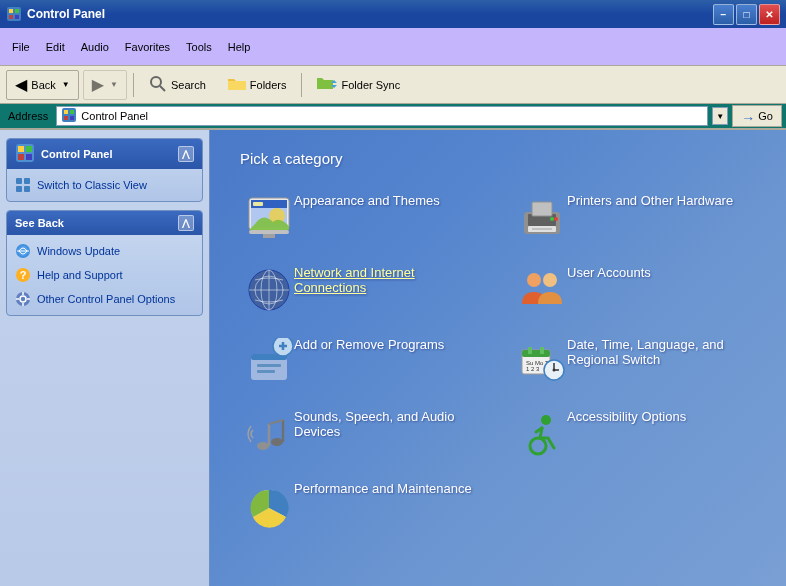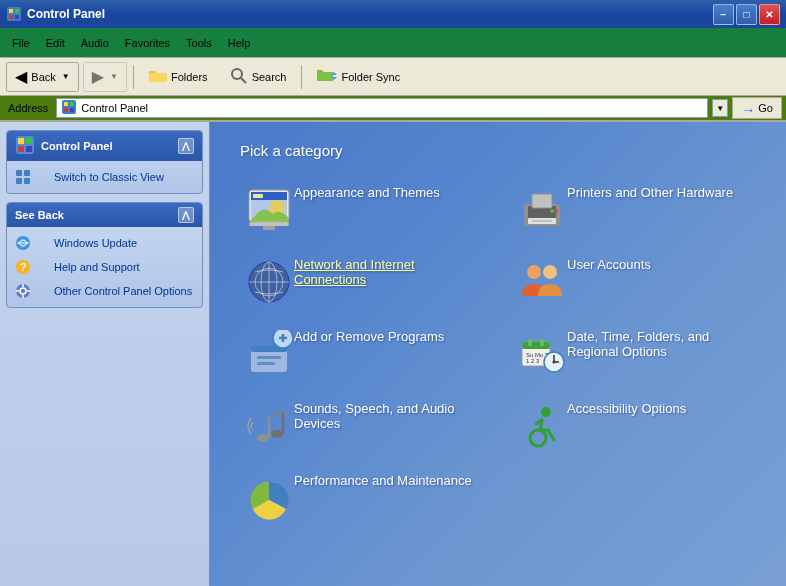--- a/index.html
+++ b/index.html
@@ -28,22 +28,22 @@
       font-size: 10px;
       font-weight: bold;
       cursor: pointer;
       display: flex; align-items: center; justify-content: center;
       border-radius: 2px;
     }
     .title-btn.close { background: linear-gradient(to bottom, #E05050, #C02020); }
 
     
     #menu-bar {
-      background: #15803d;
-      height: 30px;
+      background: #c4b5fd;
+      height: 38px;
       display: flex;
       align-items: center;
       padding: 0 4px;
       border-bottom: 1px solid #ACA899;
     }
     .menu-item {
       padding: 2px 8px;
       font-size: 11px;
       cursor: pointer;
       color: #000;
@@ -66,21 +66,21 @@
       border: 1px solid transparent;
       cursor: pointer;
       font-size: 11px;
       border-radius: 2px;
       height: 30px;
     }
     .toolbar-separator { width: 1px; height: 24px; background: #ACA899; margin: 0 2px; }
 
     
     #address-bar {
-      background: #4d7c0f;
+      background: #0f766e;
       height: 26px;
       display: flex;
       align-items: center;
       padding: 0 4px;
       gap: 4px;
       border-bottom: 2px solid #ACA899;
     }
     #address-label { font-size: 11px; color: #000; padding: 0 4px; }
     #address-input-wrap {
       flex: 1;
@@ -152,21 +152,21 @@
       margin-left: auto;
       width: 16px; height: 16px;
       background: rgba(255,255,255,0.3);
       border: 1px solid rgba(255,255,255,0.5);
       border-radius: 2px;
       display: flex; align-items: center; justify-content: center;
       font-size: 9px;
     }
     .sidebar-section-body { padding: 6px 8px; display: flex; flex-direction: column; gap: 4px; }
     .sidebar-link {
-      display: flex; align-items: center; gap: 23px;
+      display: flex; align-items: center; gap: 6px;
       color: #003399;
       text-decoration: none;
       font-size: 11px;
       cursor: pointer;
       padding: 2px 0;
     }
     .sidebar-link-icon { width: 16px; height: 16px; font-size: 14px; flex-shrink: 0; }
 
     
     #content {
@@ -256,36 +256,36 @@
   </button>
 
   <button class="toolbar-btn" style="border:1px solid #ACA899; opacity:0.5;">
     <span style="font-size:16px;">▶</span>
     <span style="font-size:8px; margin-left:2px;">▼</span>
   </button>
   <div class="toolbar-separator"></div>
 
   <button class="toolbar-btn">
     <span>
+      <svg width="18" height="18" viewBox="0 0 18 18">
+        <circle cx="7" cy="7" r="5" fill="none" stroke="#666" stroke-width="2"></circle>
+        <line x1="11" y1="11" x2="16" y2="16" stroke="#666" stroke-width="2"></line>
+      </svg>
+    </span>
+    <span>Search</span>
+  </button>
+
+  <button class="toolbar-btn">
+    <span>
       <svg width="18" height="16" viewBox="0 0 18 16">
         <path d="M0,3 L0,14 L18,14 L18,5 L8,5 L6,3 Z" fill="#F0C040"></path>
         <path d="M0,5 L18,5 L18,14 L0,14 Z" fill="#F8D860"></path>
       </svg>
     </span>
     <span>Folders</span>
-  </button>
-
-  <button class="toolbar-btn">
-    <span>
-      <svg width="18" height="18" viewBox="0 0 18 18">
-        <circle cx="7" cy="7" r="5" fill="none" stroke="#666" stroke-width="2"></circle>
-        <line x1="11" y1="11" x2="16" y2="16" stroke="#666" stroke-width="2"></line>
-      </svg>
-    </span>
-    <span>Search</span>
   </button>
   <div class="toolbar-separator"></div>
 
   <button class="toolbar-btn">
     <span>
       <svg width="20" height="18" viewBox="0 0 20 18">
         <path d="M0,3 L0,14 L16,14 L16,5 L7,5 L5,3 Z" fill="#80C040"></path>
         <path d="M14,8 L20,8 L17,5 Z M14,10 L20,10 L17,13 Z" fill="#40A0E0"></path>
       </svg>
     </span>
@@ -480,21 +480,21 @@
             <rect x="22" y="9" width="4" height="7" rx="1" fill="#60C060"></rect>
             <text x="8" y="27" font-size="6" fill="#333">Su Mo Tu</text>
             <text x="8" y="33" font-size="6" fill="#333">1  2  3</text>
 
             <circle cx="36" cy="32" r="10" fill="#E8F0F8" stroke="#4080C0" stroke-width="1.5"></circle>
             <line x1="36" y1="32" x2="36" y2="25" stroke="#333" stroke-width="1.5"></line>
             <line x1="36" y1="32" x2="41" y2="32" stroke="#333" stroke-width="1.5"></line>
             <circle cx="36" cy="32" r="1.5" fill="#333"></circle>
           </svg>
         </div>
-        <span class="category-label">Date, Time, Folders, and Regional Options</span>
+        <span class="category-label">Date, Time, Language, and Regional Switch</span>
       </div>
 
       <div class="category-item">
         <div class="category-icon">
           <svg viewBox="0 0 48 48" width="48" height="48">
 
             <ellipse cx="18" cy="36" rx="6" ry="4" fill="#909090"></ellipse>
             <ellipse cx="32" cy="32" rx="6" ry="4" fill="#707070"></ellipse>
             <line x1="24" y1="36" x2="24" y2="14" stroke="#909090" stroke-width="2.5"></line>
             <line x1="38" y1="32" x2="38" y2="10" stroke="#707070" stroke-width="2.5"></line>

